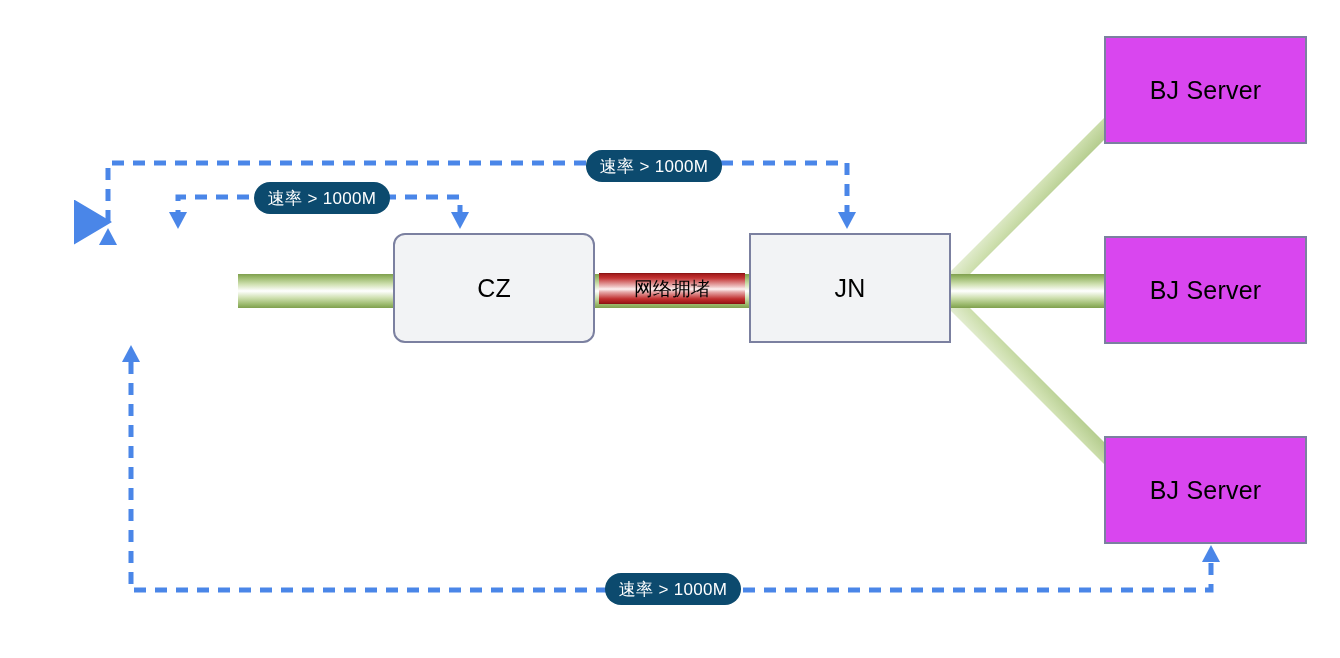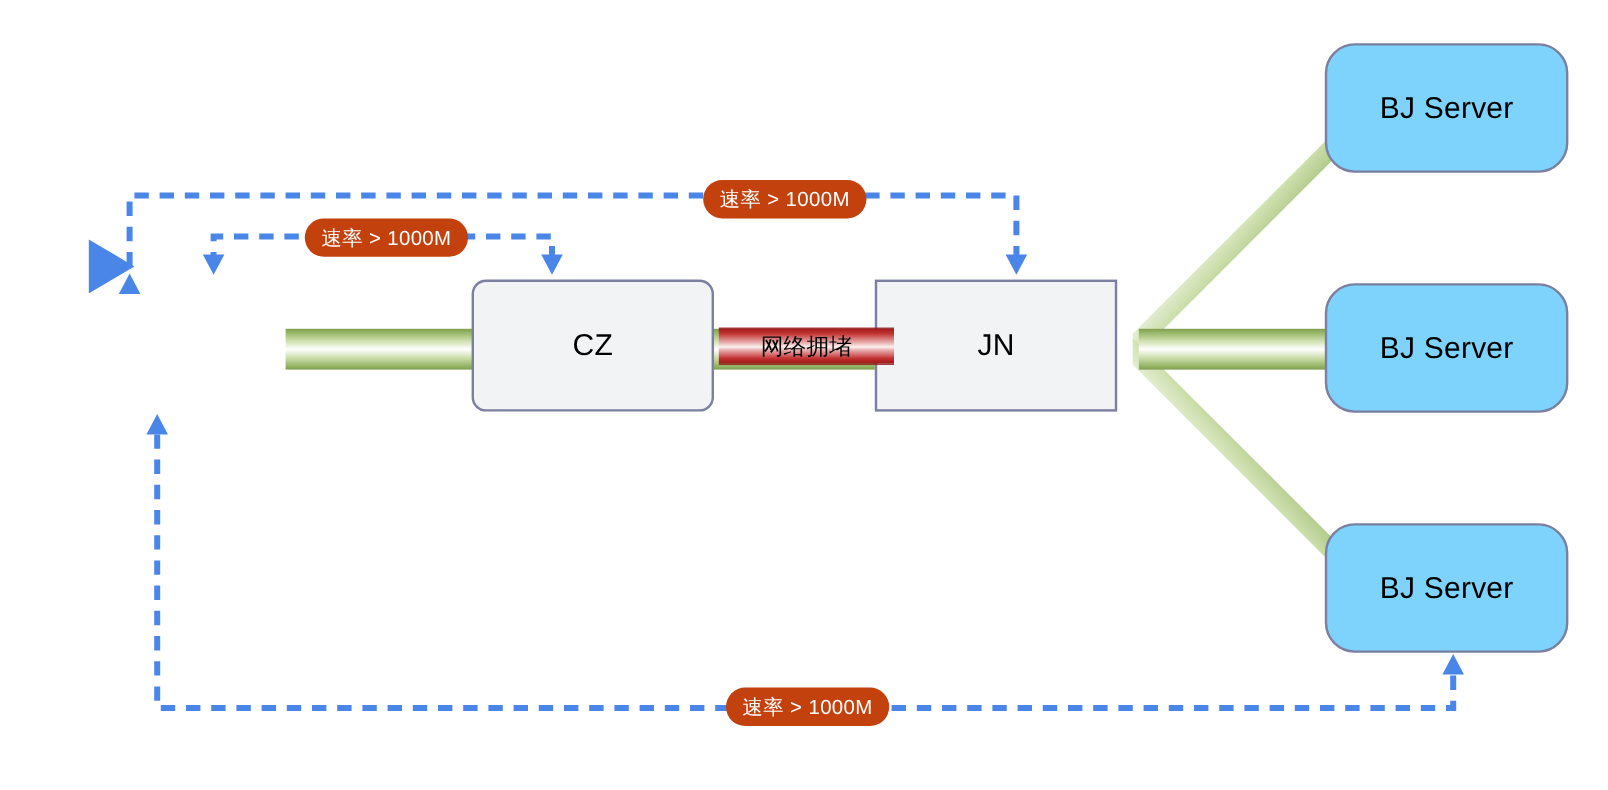--- a/index.html
+++ b/index.html
@@ -36,27 +36,26 @@
     letter-spacing: 0.2px;
     z-index: 3;
   }
   .node-client {
     background: #f7e8c9;
   }
   .node-relay {
     background: #f2f3f5;
   }
   .node-server {
-    background: #7dd3fc;
-    border-radius: 25px;
+    background: #d946ef;
   }
   .pill-label {
     position: absolute;
     box-sizing: border-box;
-    background: #c2410c;
+    background: #0c4a6e;
     color: #ffffff;
     border-radius: 999px;
     font-size: 17px;
     display: flex;
     align-items: center;
     justify-content: center;
     white-space: nowrap;
     z-index: 6;
     letter-spacing: 0.3px;
   }
@@ -160,21 +159,21 @@
       <path d="M122,362 L140,362 L131,345 Z" fill="#4a86e8"></path>
       <path d="M1202,562 L1220,562 L1211,545 Z" fill="#4a86e8"></path>
     </g>
   </svg>
 
 
   <div class="node-box node-relay" style="left:393px; top:233px; width:202px; height:110px;border-radius:12px;">
     <span>CZ</span>
   </div>
 
-  <div class="node-box node-relay" style="left:729px; top:233px; width:202px; height:110px;">
+  <div class="node-box node-relay" style="left:749px; top:233px; width:202px; height:110px;">
     <span>JN</span>
   </div>
 
   <div class="node-box node-server" style="left:1104px; top:36px; width:203px; height:108px;">
     <span>BJ Server</span>
   </div>
 
   <div class="node-box node-server" style="left:1104px; top:236px; width:203px; height:108px;">
     <span>BJ Server</span>
   </div>

